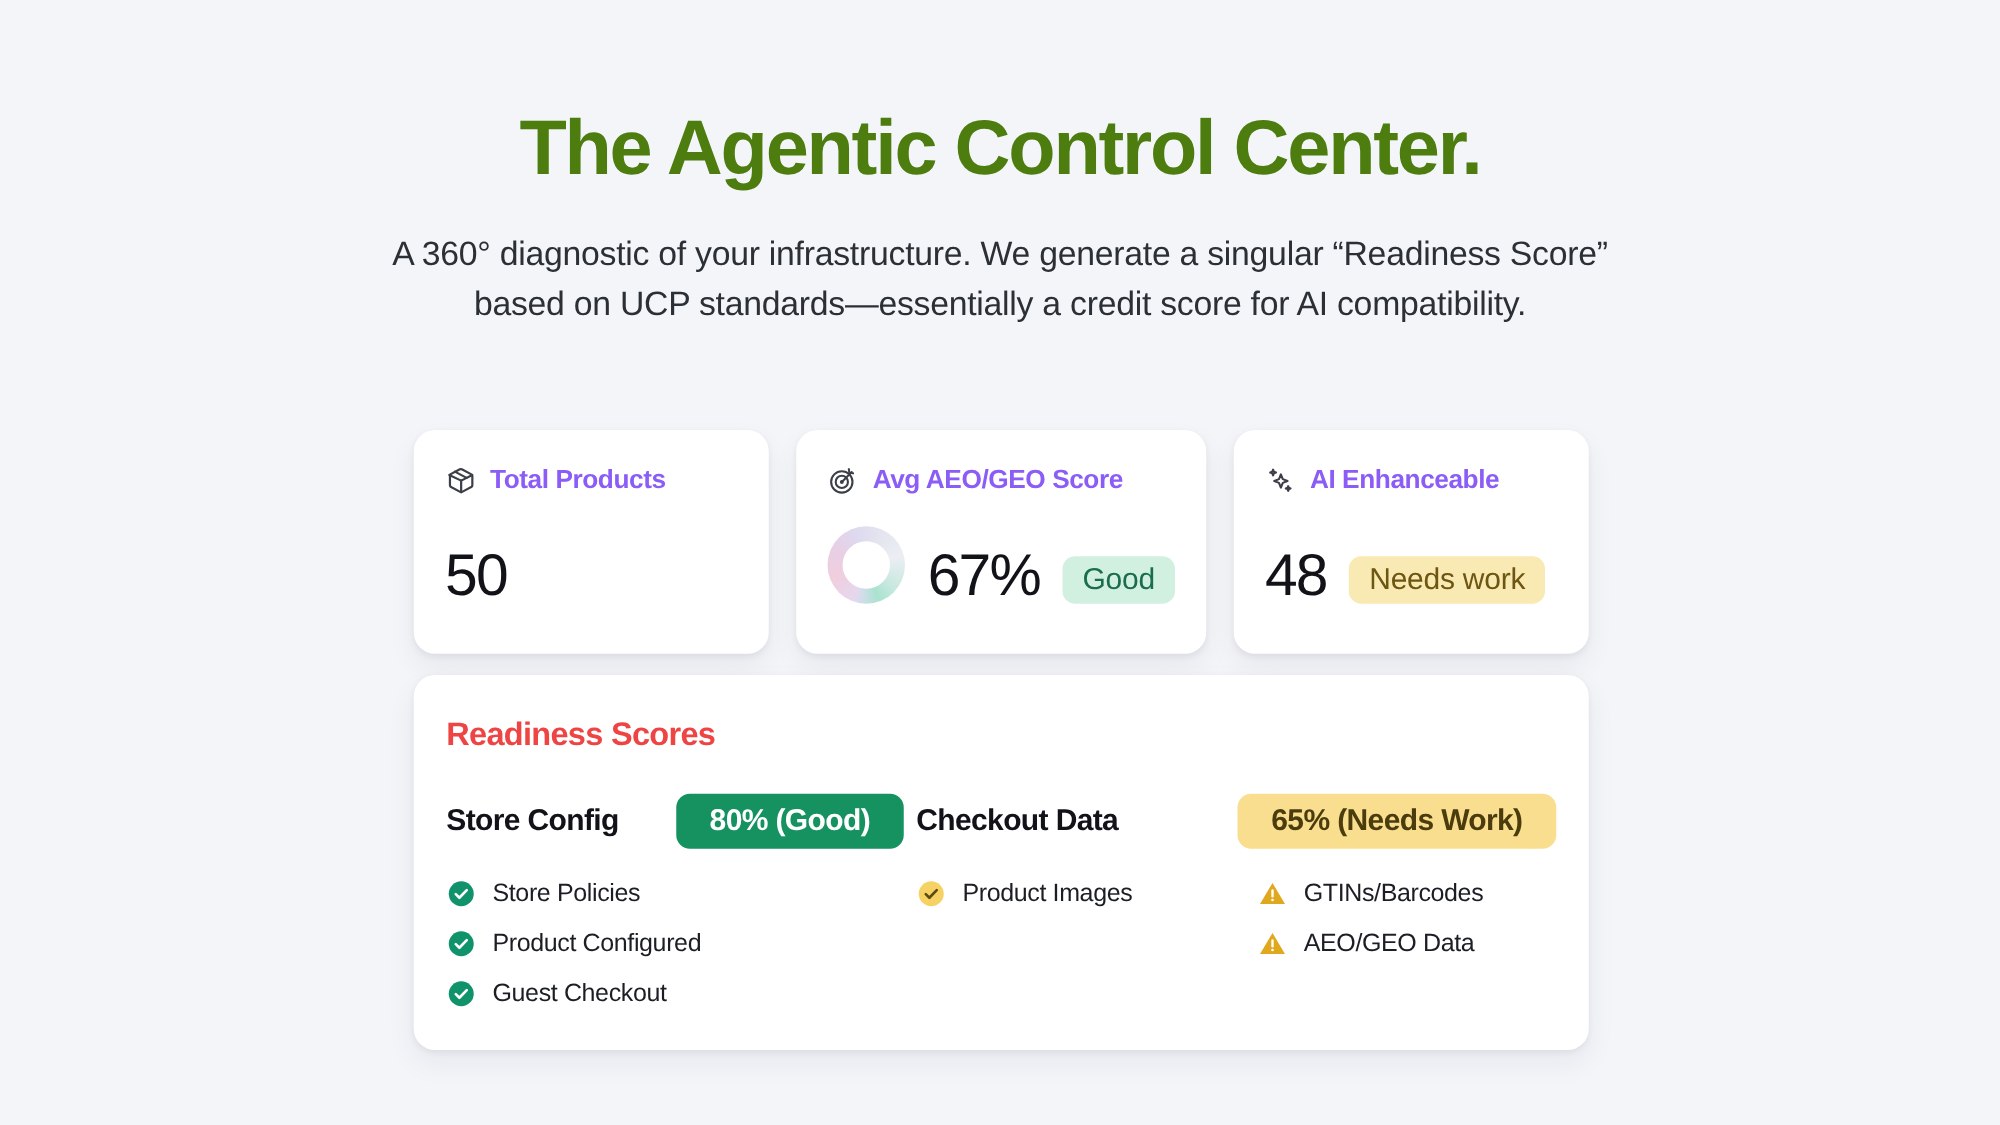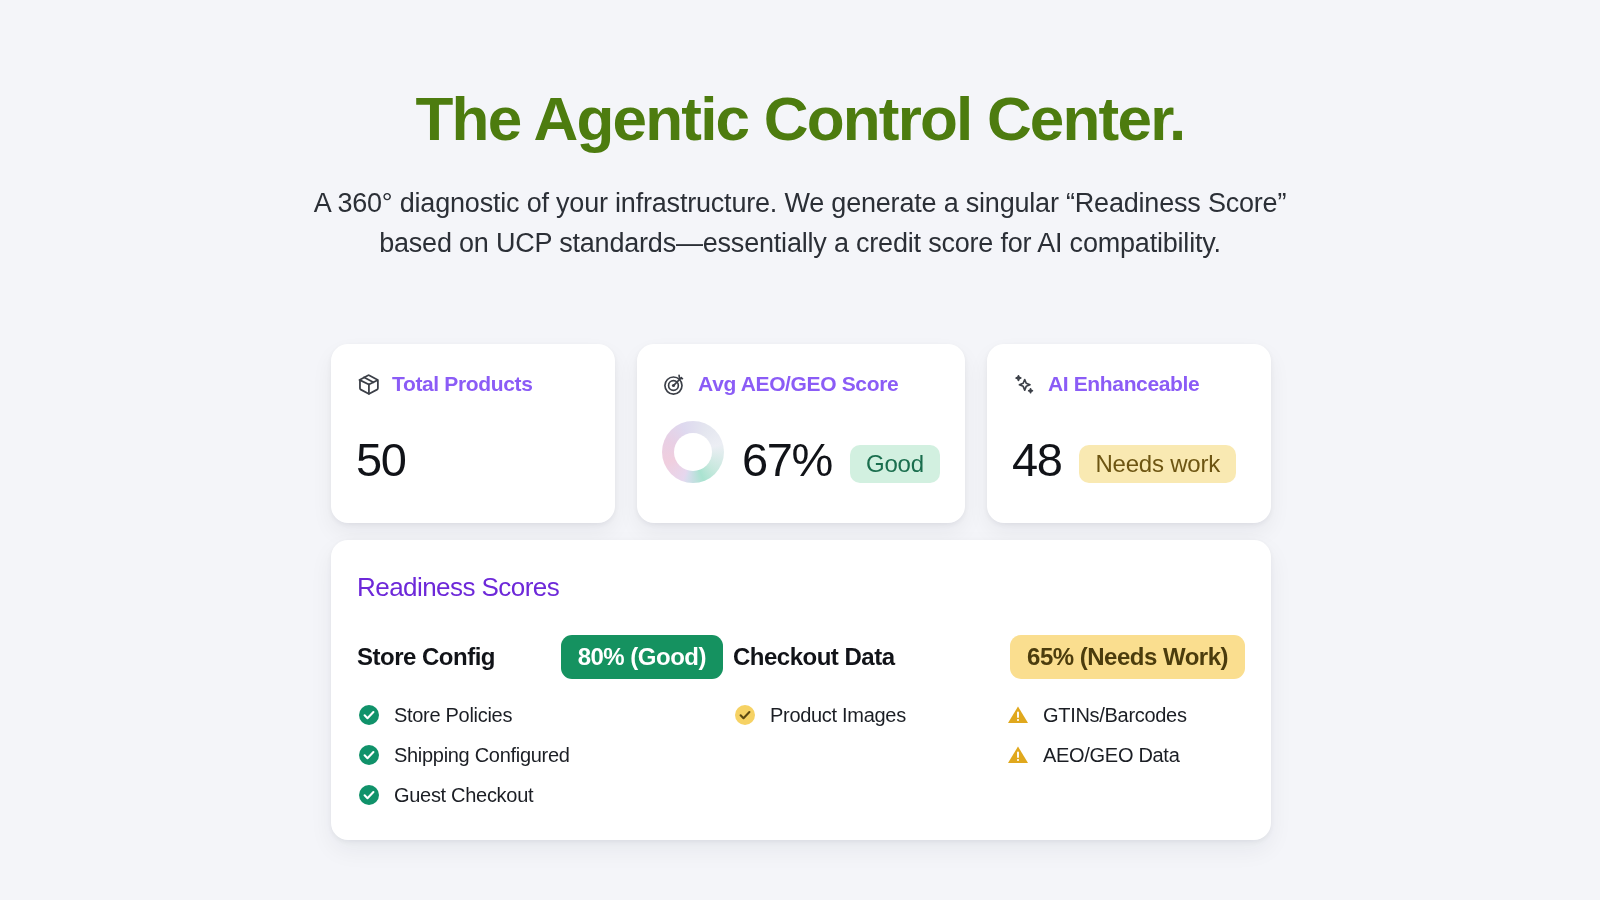--- a/index.html
+++ b/index.html
@@ -160,23 +160,23 @@
     height: 300px;
     background: #ffffff;
     border-radius: 17px;
     box-shadow: 0 2px 5px rgba(22, 26, 45, 0.055),
                 0 10px 24px rgba(22, 26, 45, 0.06);
     padding: 32px 26px 0 26px;
   }
 
   .panel-title {
     font-size: 26px;
-    font-weight: 400;
+    font-weight: 700;
     letter-spacing: -0.55px;
-    color: #6d28d9;
+    color: #ef4444;
   }
 
   .section-row {
     margin-top: 32px;
     display: flex;
   }
 
   .section {
     display: flex;
     flex-direction: column;
@@ -198,21 +198,21 @@
     font-weight: 700;
     letter-spacing: -0.5px;
     color: #111318;
   }
 
   .pill {
     display: inline-flex;
     align-items: center;
     justify-content: center;
     height: 44px;
-    padding: 0 17px;
+    padding: 0 27px;
     border-radius: 11px;
     font-size: 24px;
     font-weight: 700;
     letter-spacing: -0.5px;
     white-space: nowrap;
   }
   .pill-good { background: #159260; color: #ffffff; }
   .pill-warn { background: #fade8f; color: #4b3c0d; }
 
   .checklist {
@@ -342,21 +342,21 @@
               <span class="check-text">Store Policies</span>
             </div>
 
             <div class="check-item">
               <span class="check-icon">
                 <svg viewBox="0 0 24 24" fill="none">
                   <circle cx="12" cy="12" r="10" fill="#10926a"></circle>
                   <path d="M7.6 12.3l2.9 2.9 5.9-6.1" stroke="#ffffff" stroke-width="2.1" stroke-linecap="round" stroke-linejoin="round"></path>
                 </svg>
               </span>
-              <span class="check-text">Shipping Configured</span>
+              <span class="check-text">Product Configured</span>
             </div>
 
             <div class="check-item">
               <span class="check-icon">
                 <svg viewBox="0 0 24 24" fill="none">
                   <circle cx="12" cy="12" r="10" fill="#10926a"></circle>
                   <path d="M7.6 12.3l2.9 2.9 5.9-6.1" stroke="#ffffff" stroke-width="2.1" stroke-linecap="round" stroke-linejoin="round"></path>
                 </svg>
               </span>
               <span class="check-text">Guest Checkout</span>

